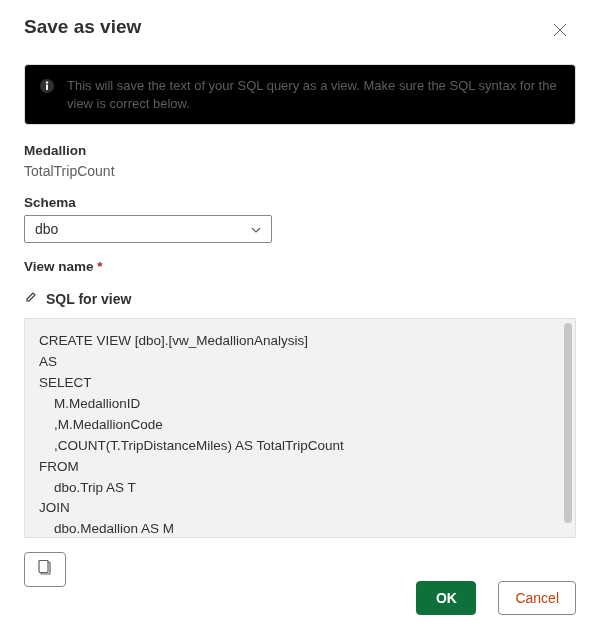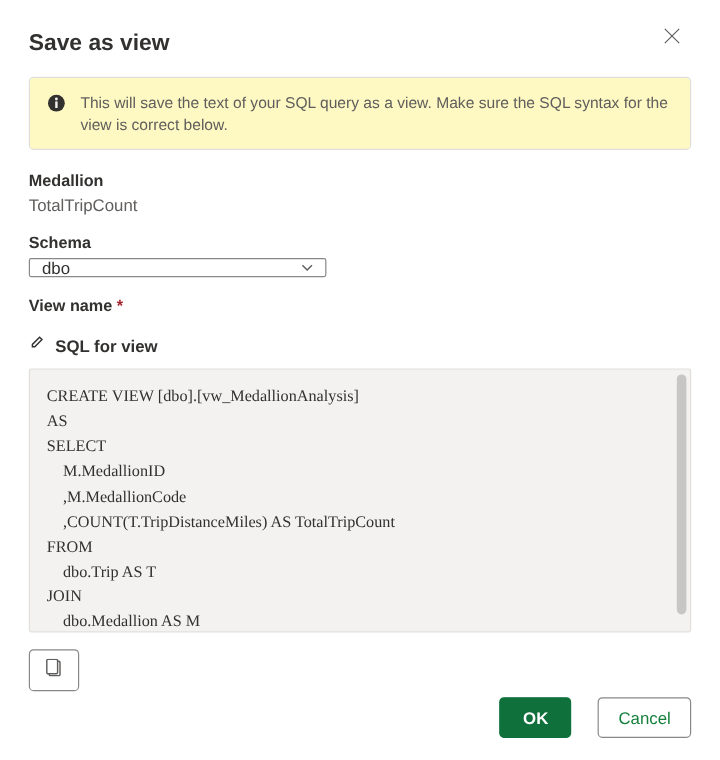--- a/index.html
+++ b/index.html
@@ -8,42 +8,42 @@
       background: #fff;
       width: 600px;
       height: 633px;
       padding: 16px 24px;
       color: #323130;
       position: relative;
     }
     .dialog-header {
       display: flex;
       justify-content: space-between;
-      align-items: flex-end;
+      align-items: flex-start;
       margin-bottom: 16px;
     }
     .dialog-title {
       font-size: 19px;
       font-weight: 600;
       color: #323130;
     }
     .close-btn {
       background: none;
       border: none;
       font-size: 16px;
       color: #605e5c;
       cursor: pointer;
       width: 32px;
       height: 32px;
       display: flex;
       align-items: center;
       justify-content: center;
     }
     .info-banner {
-      background: #fef9c3;
+      background: #000000;
       border: 1px solid #e1dfdd;
       border-radius: 4px;
       padding: 12px 14px;
       display: flex;
       gap: 12px;
       margin-bottom: 18px;
     }
     .info-icon {
       flex-shrink: 0;
       width: 16px;
@@ -71,21 +71,21 @@
     }
     .required-asterisk {
       color: #a4262c;
     }
     .select-wrap {
       position: relative;
       width: 248px;
     }
     .select-input, .text-input {
       width: 248px;
-      height: 16px;
+      height: 28px;
       border: 1px solid #8a8886;
       border-radius: 2px;
       padding: 0 10px;
       font-size: 14px;
       font-family: inherit;
       color: #323130;
       background: #fff;
     }
     .select-input {
       cursor: pointer;
@@ -120,21 +120,21 @@
     .code-scroll {
       position: absolute;
       top: 4px;
       right: 3px;
       width: 8px;
       height: 200px;
       background: #c8c6c4;
       border-radius: 4px;
     }
     .code-content {
-      font-family: Liberation Serif, serif;
+      font-family: Liberation Sans, sans-serif;
       font-size: 13.5px;
       line-height: 1.55;
       padding: 12px 14px;
       color: #323130;
       white-space: pre;
       overflow: hidden;
     }
     .copy-btn {
       display: inline-flex;
       align-items: center;
@@ -166,21 +166,21 @@
     }
     .btn-primary {
       background: #0f703b;
       border: 1px solid #0f703b;
       color: #fff;
       font-weight: 600;
     }
     .btn-secondary {
       background: #fff;
       border: 1px solid #8a8886;
-      color: #15803d;
+      color: #c2410c;
     }
   </style>
 </head>
 <body>
 
 
 
 <div class="dialog-header">
   <h1 class="dialog-title">Save as view</h1>
   <button class="close-btn">

